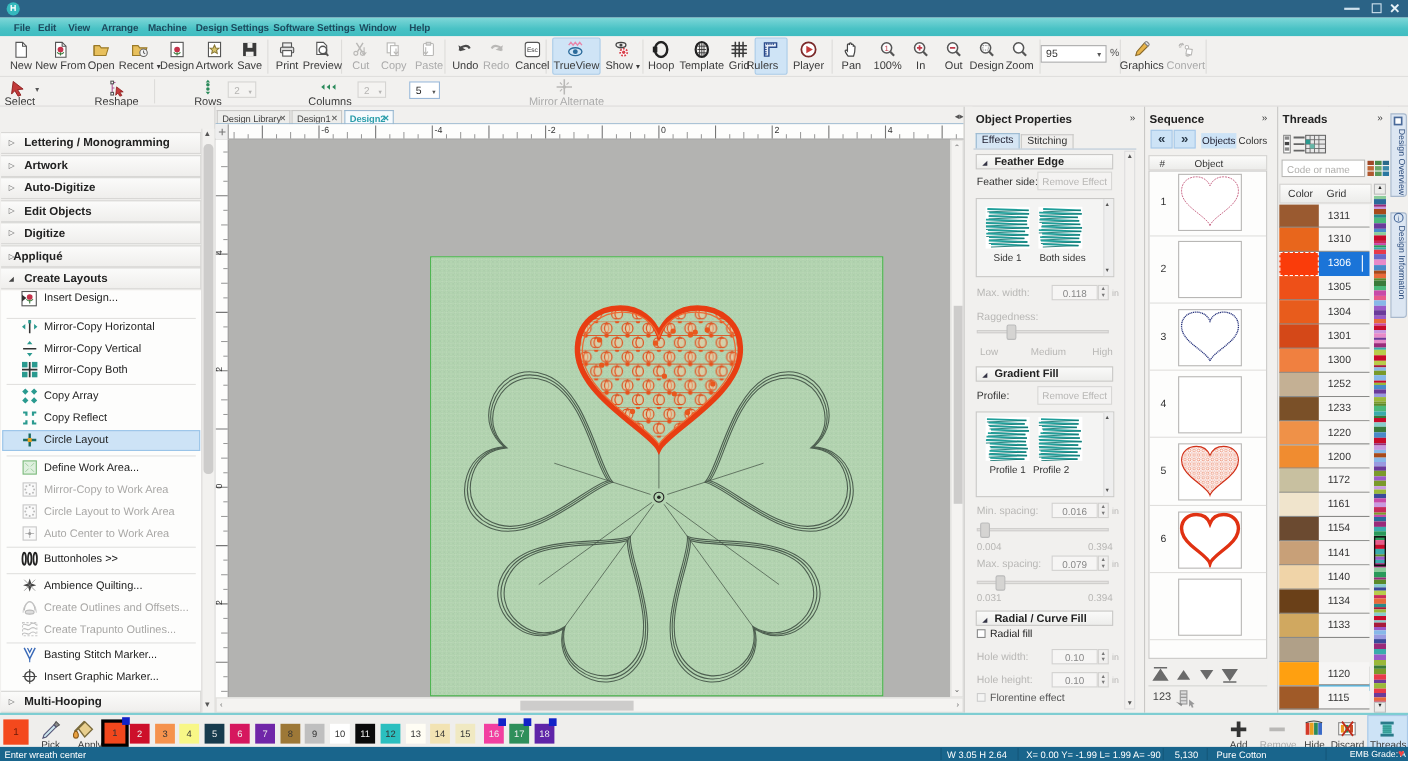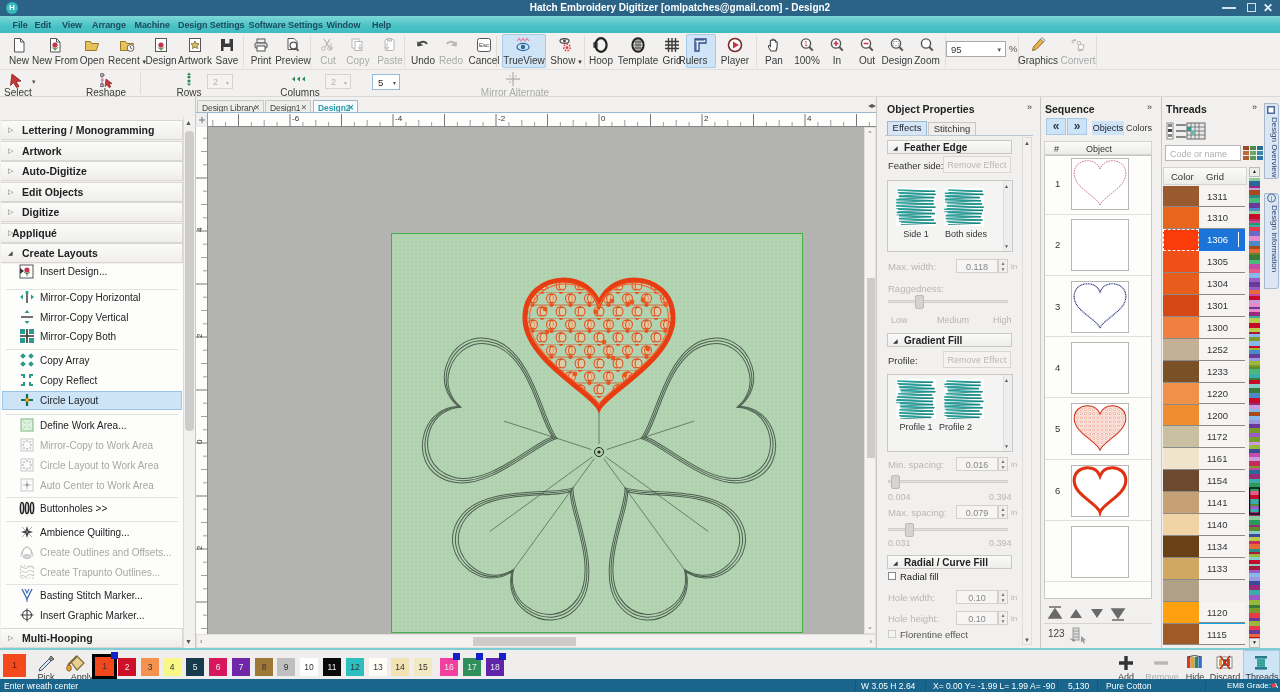--- a/index.html
+++ b/index.html
@@ -1,21 +1,20 @@
 <!DOCTYPE html>
 <html><head><meta charset="utf-8"><style>
 *{margin:0;padding:0;box-sizing:border-box}
 html,body{width:1280px;height:692px;overflow:hidden;font-family:"Liberation Sans",sans-serif;background:#f1f0ee}
 .abs{position:absolute}
 .lbl{font-size:10px;color:#3a3a3a;text-align:center;white-space:nowrap}
 .dis{color:#aaa}
 </style></head><body>
 <div class="abs" style="left:0;top:0;width:1280px;height:16px;background:#2b6386">
 <div class="abs" style="left:6px;top:2px;width:12px;height:12px;border-radius:50%;background:#35b9bd;color:#fff;font-size:8px;font-weight:bold;text-align:center;line-height:12px">H</div>
-<div class="abs" style="left:500px;top:2px;width:360px;text-align:center;color:#fff;font-size:10px;font-weight:bold">Hatch Embroidery Digitizer [omlpatches@gmail.com] - Design2</div>
 <div class="abs" style="left:1222px;top:7px;width:14px;height:2px;background:#cfe2ee"></div>
 <div class="abs" style="left:1247px;top:3px;width:9px;height:9px;border:1.5px solid #cfe2ee"></div>
 <div class="abs" style="left:1263px;top:1px;color:#e8f2f8;font-size:12px;font-weight:bold">✕</div>
 </div>
 <div class="abs" style="left:0;top:16px;width:1280px;height:17px;background:linear-gradient(#7ed7d8,#49c2c5 60%,#3fbcc0)">
 <div class="abs" style="left:12.5px;top:4px;font-size:9px;font-weight:600;letter-spacing:-0.1px;color:#1c4a5e">File</div>
 <div class="abs" style="left:34.5px;top:4px;font-size:9px;font-weight:600;letter-spacing:-0.1px;color:#1c4a5e">Edit</div>
 <div class="abs" style="left:62px;top:4px;font-size:9px;font-weight:600;letter-spacing:-0.1px;color:#1c4a5e">View</div>
 <div class="abs" style="left:92px;top:4px;font-size:9px;font-weight:600;letter-spacing:-0.1px;color:#1c4a5e">Arrange</div>
 <div class="abs" style="left:134.5px;top:4px;font-size:9px;font-weight:600;letter-spacing:-0.1px;color:#1c4a5e">Machine</div>

